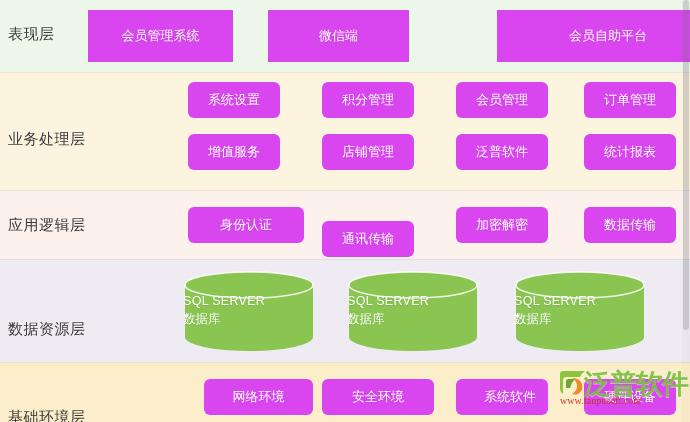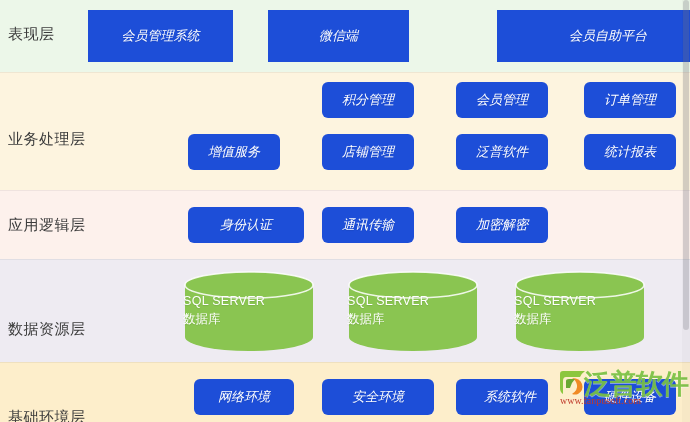--- a/index.html
+++ b/index.html
@@ -14,26 +14,25 @@
   .band-sep{position:absolute;left:0;width:690px;height:1px;background:rgba(0,0,0,.055);}
 
   .layer-label{
     position:absolute;left:8px;
     font-size:15px;color:#3b3b3b;font-weight:400;
     letter-spacing:.5px;white-space:nowrap;
   }
 
   .gbox{
     position:absolute;box-sizing:border-box;
-    background:#1d4ed8;
+    background:#d946ef;
     color:#ffffff;font-size:13px;
     display:flex;align-items:center;justify-content:center;
     text-align:center;line-height:1.2;
     text-shadow:0 1px 1px rgba(0,0,0,.10);
-    font-style:italic;
   }
   .gbox.sq{border-radius:0;}
   .gbox.rnd{border-radius:6px;}
 
   .cyl{position:absolute;}
   .cyl svg{display:block;}
   .cyl .cyl-text{
     position:absolute;left:0;right:0;top:50%;
     transform:translateY(-50%);
     text-align:left;color:#fff;pointer-events:none;
@@ -91,32 +90,34 @@
   <div class="layer-label" style="top:25px;">表现层</div>
   <div class="layer-label" style="top:130px;">业务处理层</div>
   <div class="layer-label" style="top:216px;">应用逻辑层</div>
   <div class="layer-label" style="top:320px;">数据资源层</div>
   <div class="layer-label" style="top:408px;">基础环境层</div>
 
   <div class="gbox sq" style="left:88px;top:10px;width:145px;height:52px;">会员管理系统</div>
   <div class="gbox sq" style="left:268px;top:10px;width:141px;height:52px;">微信端</div>
   <div class="gbox sq" style="left:450px;top:10px;width:222px;height:52px;margin-left:47px;">会员自助平台</div>
 
+  <div class="gbox rnd" style="left:188px;top:82px;width:92px;height:36px;">系统设置</div>
   <div class="gbox rnd" style="left:322px;top:82px;width:92px;height:36px;">积分管理</div>
   <div class="gbox rnd" style="left:456px;top:82px;width:92px;height:36px;">会员管理</div>
   <div class="gbox rnd" style="left:584px;top:82px;width:92px;height:36px;">订单管理</div>
 
   <div class="gbox rnd" style="left:188px;top:134px;width:92px;height:36px;">增值服务</div>
   <div class="gbox rnd" style="left:322px;top:134px;width:92px;height:36px;">店铺管理</div>
   <div class="gbox rnd" style="left:456px;top:134px;width:92px;height:36px;">泛普软件</div>
   <div class="gbox rnd" style="left:584px;top:134px;width:92px;height:36px;">统计报表</div>
 
   <div class="gbox rnd" style="left:188px;top:207px;width:116px;height:36px;">身份认证</div>
-  <div class="gbox rnd" style="left:322px;top:207px;width:92px;height:36px;">通讯传输</div>
+  <div class="gbox rnd" style="left:322px;top:221px;width:92px;height:36px;">通讯传输</div>
   <div class="gbox rnd" style="left:456px;top:207px;width:92px;height:36px;">加密解密</div>
+  <div class="gbox rnd" style="left:584px;top:207px;width:92px;height:36px;">数据传输</div>
 
   <div class="cyl" style="left:183px;top:271px;width:132px;height:80px;">
     <svg width="132" height="80" viewBox="0 0 132 80">
       <path d="M2,14 L2,66 A64,14 0 0,0 130,66 L130,14 Z" fill="#8ac551"></path>
       <ellipse cx="66" cy="14" rx="64" ry="13" fill="#8ac551"></ellipse>
       <ellipse cx="66" cy="14" rx="64" ry="13" fill="none" stroke="#ffffff" stroke-width="1.6" opacity=".85"></ellipse>
     </svg>
     <div class="cyl-text">
       <div class="cyl-t1">SQL SERVER</div>
       <div class="cyl-t2">数据库</div>
@@ -140,21 +141,21 @@
       <path d="M2,14 L2,66 A64,14 0 0,0 130,66 L130,14 Z" fill="#8ac551"></path>
       <ellipse cx="66" cy="14" rx="64" ry="13" fill="#8ac551"></ellipse>
       <ellipse cx="66" cy="14" rx="64" ry="13" fill="none" stroke="#ffffff" stroke-width="1.6" opacity=".85"></ellipse>
     </svg>
     <div class="cyl-text">
       <div class="cyl-t1">SQL SERVER</div>
       <div class="cyl-t2">数据库</div>
     </div>
   </div>
 
-  <div class="gbox rnd" style="left:194px;top:379px;width:100px;height:36px;">网络环境</div>
+  <div class="gbox rnd" style="left:204px;top:379px;width:109px;height:36px;">网络环境</div>
   <div class="gbox rnd" style="left:322px;top:379px;width:112px;height:36px;">安全环境</div>
   <div class="gbox rnd" style="left:456px;top:379px;width:92px;height:36px;padding-left:16px;">系统软件</div>
   <div class="gbox rnd" style="left:584px;top:379px;width:92px;height:36px;">硬件设备</div>
 
   <div id="watermark">
     <svg id="wm-logo" viewBox="0 0 30 26">
       <path d="M2,4 Q2,1 5,1 L27,1 Q24,3 22,7 L8,7 Q5,7 5,11 L5,24 Q2,22 2,18 Z" fill="#8cc63f"></path>
       <path d="M14,8 Q22,8 24,14 Q26,20 20,24 Q17,25 14,24 Q20,20 19,15 Q18,10 14,8 Z" fill="#f08a24"></path>
       <path d="M8,11 Q8,9 11,9 L17,9 Q13,13 12,18 L8,18 Z" fill="#6aa832"></path>
     </svg>

